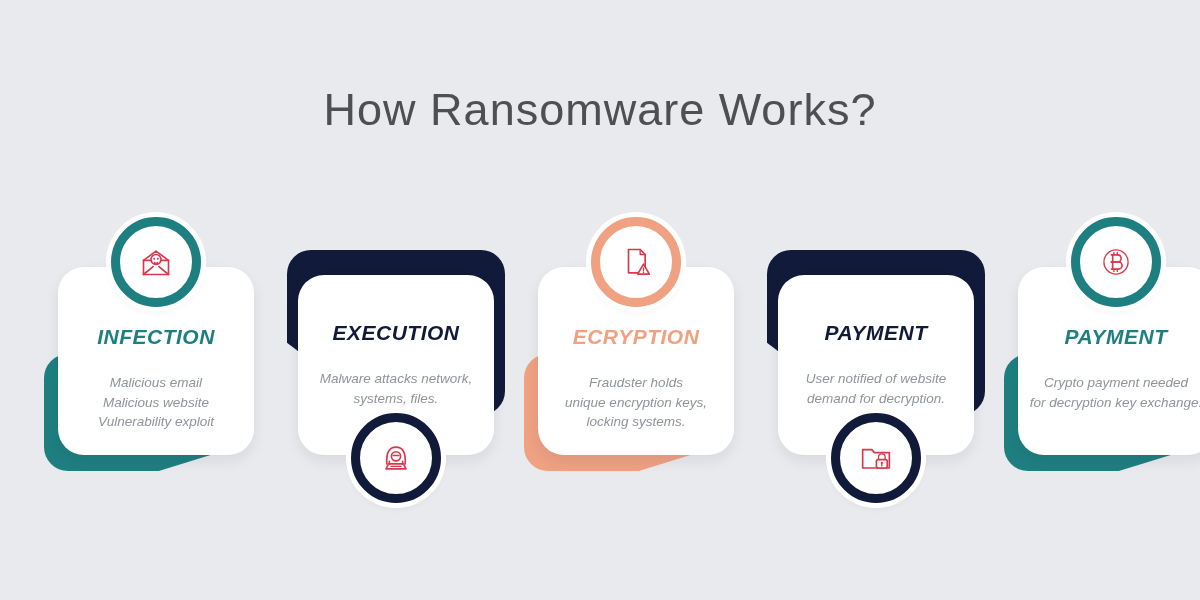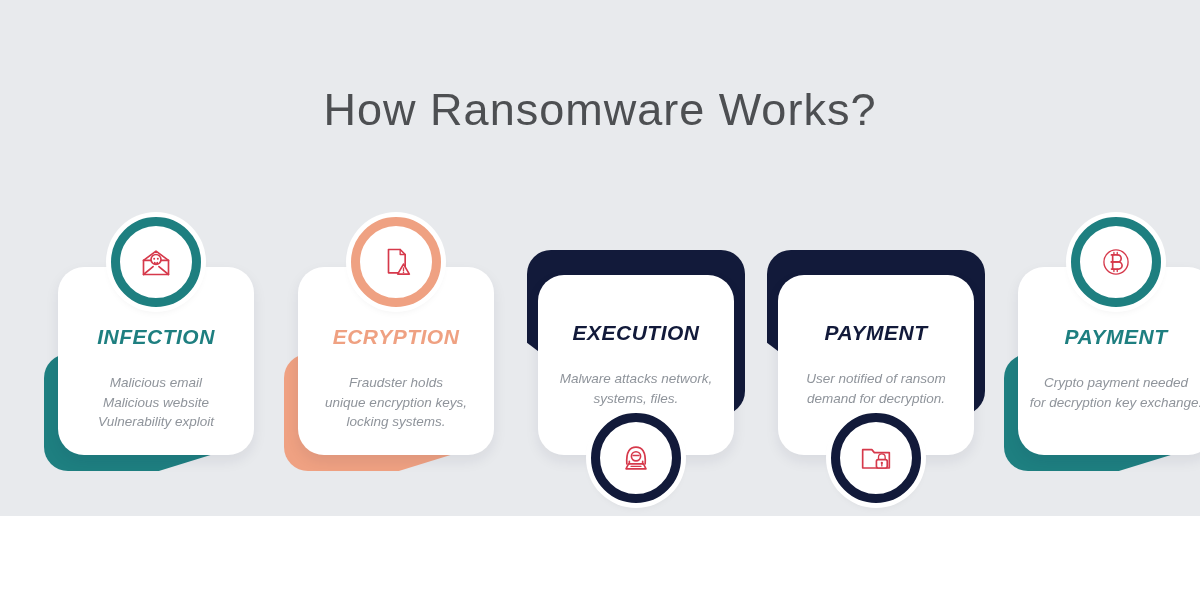--- a/index.html
+++ b/index.html
@@ -1,17 +1,17 @@
 <!DOCTYPE html>
 <html style="--icon-red: #d6394b;"><head>
 <meta charset="utf-8">
 <style>
   html,body{margin:0;padding:0;}
   .page{
-    position:relative;width:1200px;height:516px;background:#e8eaed;
+    position:relative;width:1200px;height:600px;background:#e8eaed;
     font-family:"Liberation Sans", sans-serif;overflow:hidden;
   }
   .main-title{
     position:absolute;top:84px;left:0;width:100%;text-align:center;
     font-size:45px;font-weight:500;color:#4d4f52;letter-spacing:1px;
   }
   .steps{position:absolute;left:58px;top:267px;display:flex;gap:44px;font-style:italic;}
   .step{position:relative;width:196px;height:188px;}
   .backing{position:absolute;background:var(--accent);z-index:0;}
   .step.odd .backing{
@@ -83,20 +83,40 @@
         </svg>
       </div>
       <div class="card-content">
         <div class="step-label">INFECTION</div>
         <div class="step-desc">Malicious email
 Malicious website
 Vulnerability exploit</div>
       </div>
     </div>
 
+    <div class="step even" style="--accent: #121a3a;">
+      <div class="backing"></div>
+      <div class="card"></div>
+      <div class="icon-badge">
+        <svg class="glyph" viewBox="0 0 48 48">
+          <path d="M13 31 C12 16 17 11 24 11 C31 11 36 16 35 31"></path>
+          <circle cx="24" cy="22" r="5.5"></circle>
+          <path class="thin" d="M20.5 21 H27.5"></path>
+          <path d="M16 31 V28 M32 31 V28"></path>
+          <path d="M12 37 L15 31 H33 L36 37 Z"></path>
+          <path class="thin" d="M18 34 H30"></path>
+        </svg>
+      </div>
+      <div class="card-content">
+        <div class="step-label">EXECUTION</div>
+        <div class="step-desc">Malware attacks network,
+systems, files.</div>
+      </div>
+    </div>
+
     <div class="step odd" style="--accent: #efa182;">
       <div class="backing"></div>
       <div class="card"></div>
       <div class="icon-badge">
         <svg class="glyph" viewBox="0 0 48 48">
           <path d="M15 9 H29 L35 15 V37 H15 Z"></path>
           <path class="thin" d="M29 9 V15 H35"></path>
           <path class="fillwhite" d="M33 26.5 L40 38.5 H26 Z"></path>
           <path class="thin" d="M33 31 V34.4"></path>
           <circle class="dot" cx="33" cy="36.4" r="1"></circle>
@@ -108,50 +128,30 @@
 unique encryption keys,
 locking systems.</div>
       </div>
     </div>
 
     <div class="step even" style="--accent: #121a3a;">
       <div class="backing"></div>
       <div class="card"></div>
       <div class="icon-badge">
         <svg class="glyph" viewBox="0 0 48 48">
-          <path d="M13 31 C12 16 17 11 24 11 C31 11 36 16 35 31"></path>
-          <circle cx="24" cy="22" r="5.5"></circle>
-          <path class="thin" d="M20.5 21 H27.5"></path>
-          <path d="M16 31 V28 M32 31 V28"></path>
-          <path d="M12 37 L15 31 H33 L36 37 Z"></path>
-          <path class="thin" d="M18 34 H30"></path>
-        </svg>
-      </div>
-      <div class="card-content">
-        <div class="step-label">EXECUTION</div>
-        <div class="step-desc">Malware attacks network,
-systems, files.</div>
-      </div>
-    </div>
-
-    <div class="step even" style="--accent: #121a3a;">
-      <div class="backing"></div>
-      <div class="card"></div>
-      <div class="icon-badge">
-        <svg class="glyph" viewBox="0 0 48 48">
           <path d="M8 14 H19 L22 17.5 H40 V36 H8 Z"></path>
           <path class="thin" d="M27 26 v-3 a4 4 0 0 1 8 0 v3"></path>
           <rect class="fillwhite" x="24.5" y="26" width="13" height="10" rx="2"></rect>
           <circle class="dot" cx="31" cy="30" r="1.4"></circle>
           <path class="thin" d="M31 31 V33.5"></path>
         </svg>
       </div>
       <div class="card-content">
         <div class="step-label">PAYMENT</div>
-        <div class="step-desc">User notified of ransom
+        <div class="step-desc">User notified of website
 demand for decryption.</div>
       </div>
     </div>
 
     <div class="step odd" style="--accent: #1e7f80;">
       <div class="backing"></div>
       <div class="card"></div>
       <div class="icon-badge">
         <svg class="glyph" viewBox="0 0 48 48">
           <circle class="thin" cx="24" cy="24" r="14.5"></circle>

